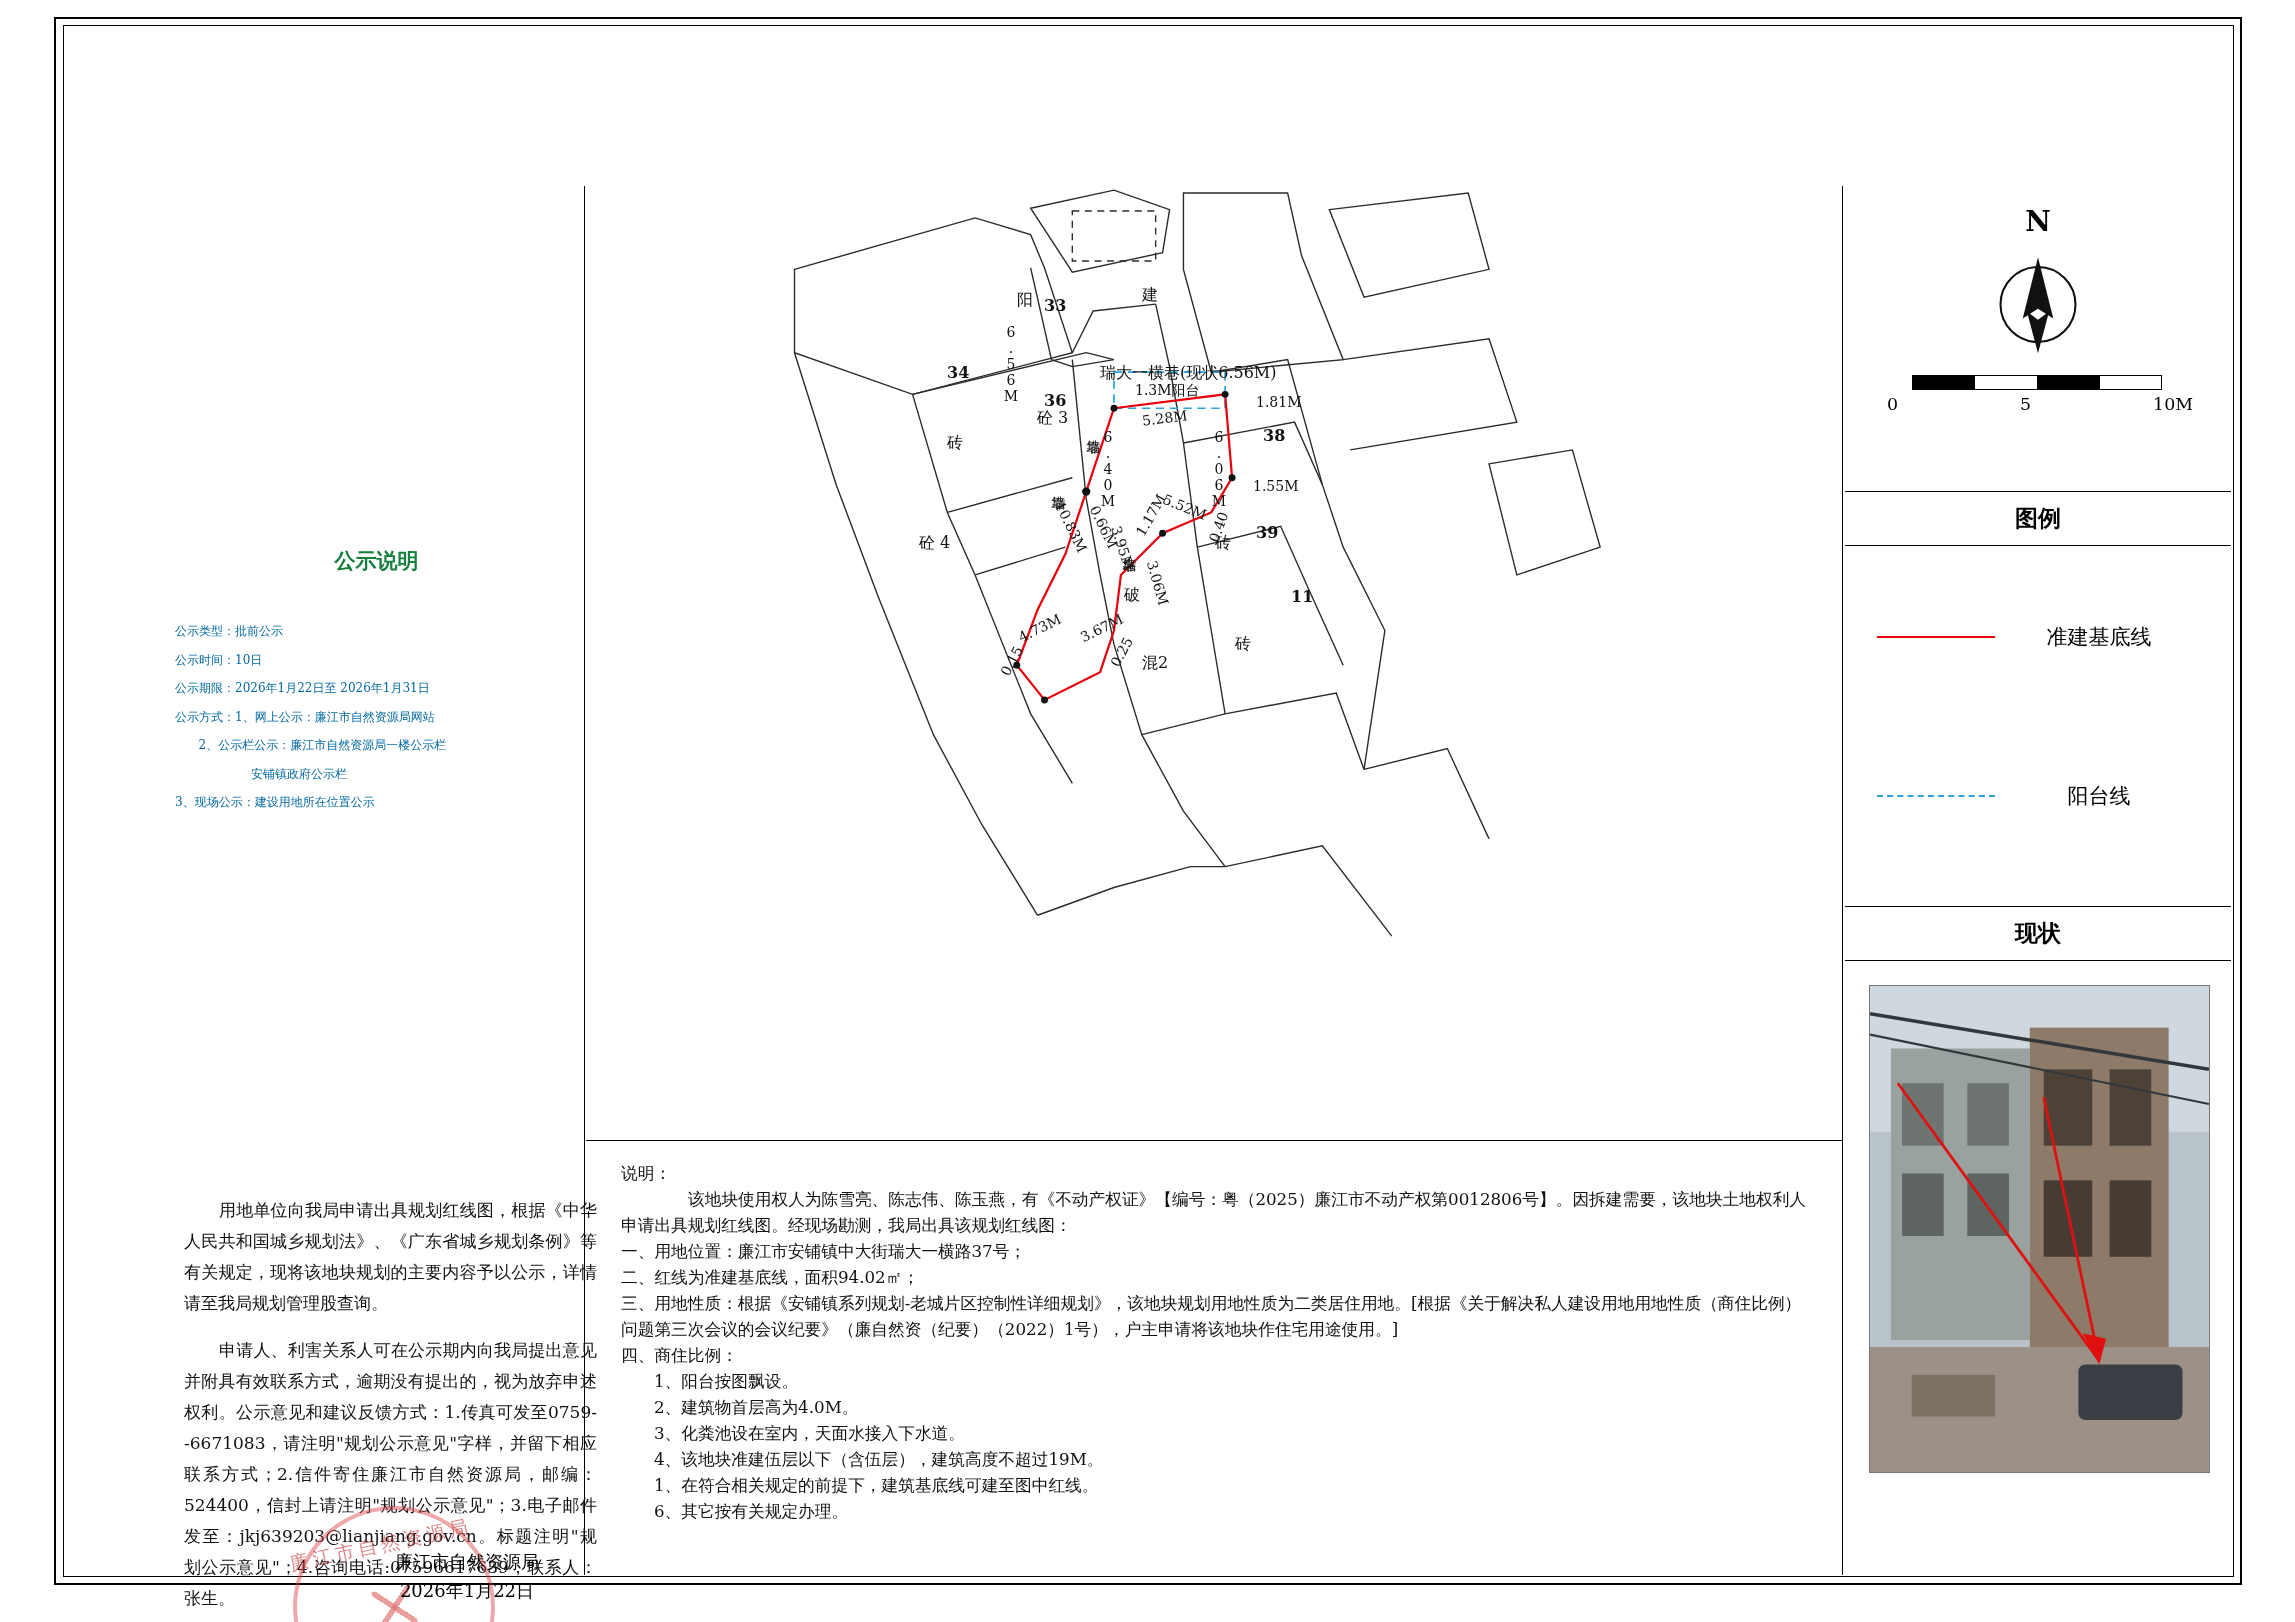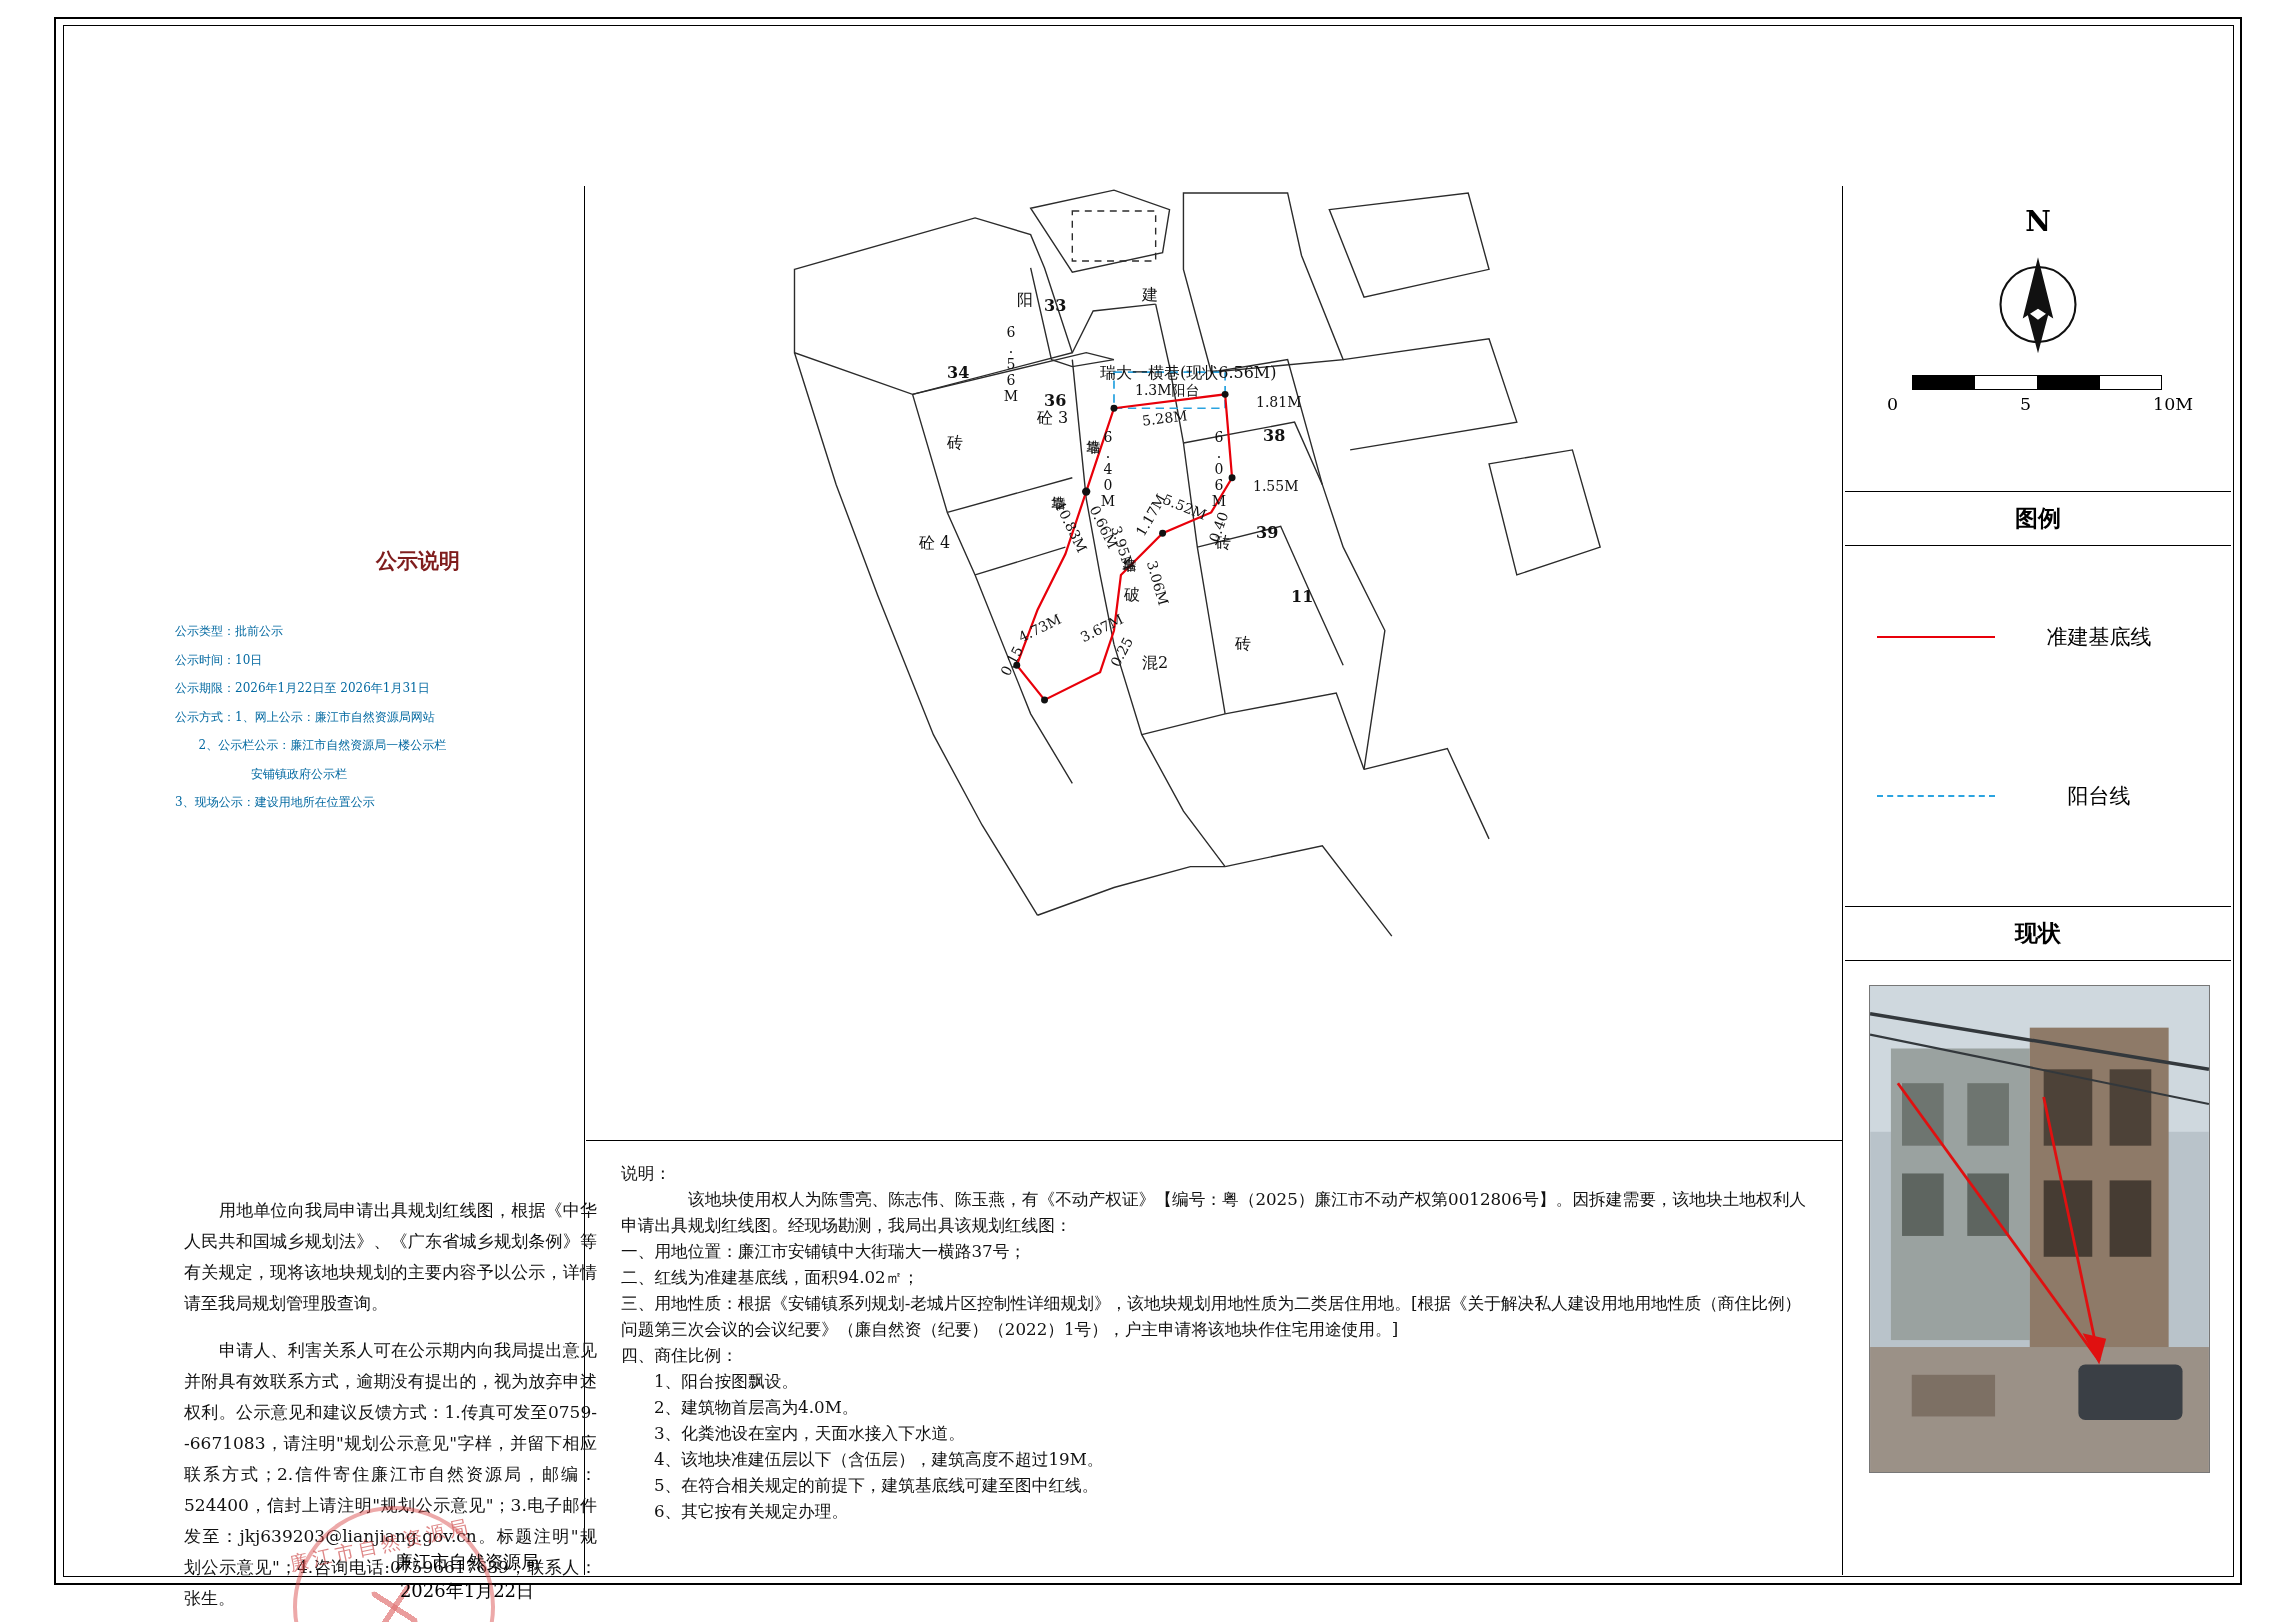--- a/index.html
+++ b/index.html
@@ -7,21 +7,21 @@
   .sheet{position:absolute;left:0;top:0;width:2295px;height:1622px;background:#fff;}
   .outer-border{position:absolute;left:54px;top:16.7px;width:2188px;height:1568px;border:2.8px solid #000;box-sizing:border-box;}
   .inner-border{position:absolute;left:63px;top:25px;width:2171px;height:1552px;border:1.4px solid #000;box-sizing:border-box;}
 
   
   .title-band{position:absolute;left:64px;top:26px;width:2168px;height:160px;border-bottom:1.4px solid #000;box-sizing:border-box;display:flex;align-items:center;justify-content:center;}
   .title-text{font-family:"DejaVu Serif","Liberation Serif",serif;font-weight:bold;font-size:46px;letter-spacing:1.4px;white-space:nowrap;}
 
   
   .left-col{position:absolute;left:64px;top:186px;width:521px;height:1389px;border-right:1.4px solid #000;box-sizing:border-box;}
-  .notice-title{position:absolute;left:229px;top:361px;width:167px;text-align:right;font-family:"DejaVu Serif","Liberation Serif",serif;font-size:21px;font-weight:bold;color:#7f1d1d;}
+  .notice-title{position:absolute;left:229px;top:361px;width:167px;text-align:center;font-family:"DejaVu Serif","Liberation Serif",serif;font-size:21px;font-weight:bold;color:#15803d;}
   .notice-block{position:absolute;left:111px;top:431px;width:431px;font-family:"DejaVu Serif","Liberation Serif",serif;font-size:12px;line-height:28.5px;color:#0369a1;}
   .notice-block .ind{padding-left:23.6px;}
   .body-block{position:absolute;left:104px;top:993px;width:445px;font-family:"DejaVu Serif","Liberation Serif",serif;font-size:17px;line-height:31px;text-align:justify;color:#111;}
   .body-block p{margin:16px;text-indent:35px;}
   .seal-wrap{position:absolute;left:264px;top:1361px;width:278px;text-align:center;font-family:"DejaVu Serif","Liberation Serif",serif;font-size:18px;line-height:29px;}
   .stamp{position:absolute;left:229px;top:1320px;width:194px;height:194px;border:4.2px solid rgba(214,70,70,.62);border-radius:50%;transform:rotate(-12deg);opacity:.75;}
   .stamp:after{content:"";position:absolute;left:50%;top:50%;width:39px;height:39px;margin:-19.4px 0 0 -19.4px;background:
      linear-gradient(45deg,transparent 45%,rgba(214,70,70,.7) 45%,rgba(214,70,70,.7) 55%,transparent 55%),
      linear-gradient(-45deg,transparent 45%,rgba(214,70,70,.7) 45%,rgba(214,70,70,.7) 55%,transparent 55%);}
   .stamp-top{position:absolute;left:0;top:21px;width:100%;text-align:center;color:rgba(200,55,55,.8);font-size:19px;letter-spacing:4.2px;font-family:"DejaVu Serif","Liberation Serif",serif;}
@@ -187,21 +187,21 @@
       <div class="dl">说明：</div>
       <div class="dl ind1" style="text-indent:67px">该地块使用权人为陈雪亮、陈志伟、陈玉燕，有《不动产权证》【编号：粤（2025）廉江市不动产权第0012806号】。因拆建需要，该地块土地权利人申请出具规划红线图。经现场勘测，我局出具该规划红线图：</div>
       <div class="dl">一、用地位置：廉江市安铺镇中大街瑞大一横路37号；</div>
       <div class="dl">二、红线为准建基底线，面积94.02㎡；</div>
       <div class="dl">三、用地性质：根据《安铺镇系列规划-老城片区控制性详细规划》，该地块规划用地性质为二类居住用地。[根据《关于解决私人建设用地用地性质（商住比例）问题第三次会议的会议纪要》（廉自然资（纪要）（2022）1号），户主申请将该地块作住宅用途使用。]</div>
       <div class="dl">四、商住比例：</div>
       <div class="dl ind2">1、阳台按图飘设。</div>
       <div class="dl ind2">2、建筑物首层高为4.0M。</div>
       <div class="dl ind2">3、化粪池设在室内，天面水接入下水道。</div>
       <div class="dl ind2">4、该地块准建伍层以下（含伍层），建筑高度不超过19M。</div>
-      <div class="dl ind2">5、在符合相关规定的前提下，建筑基底线可建至图中红线。</div>
+      <div class="dl ind2">1、在符合相关规定的前提下，建筑基底线可建至图中红线。</div>
       <div class="dl ind2">6、其它按有关规定办理。</div>
     </div>
   </div>
 
   <div class="right-col">
     <div class="compass-box">
       <div class="n-letter">N</div>
       <svg width="386" height="139" style="position:absolute;left:0;top:56px" viewBox="0 0 556 200">
         <circle cx="278" cy="90" r="54" fill="none" stroke="#111" stroke-width="3"></circle>
         <polygon points="278,22 300,110 278,96 256,110" fill="#111"></polygon>

